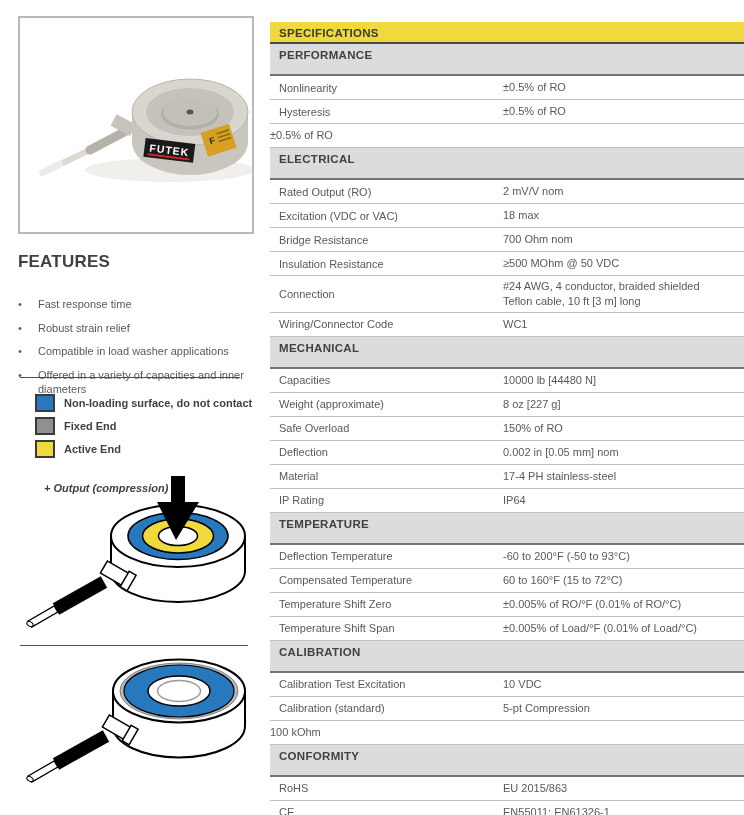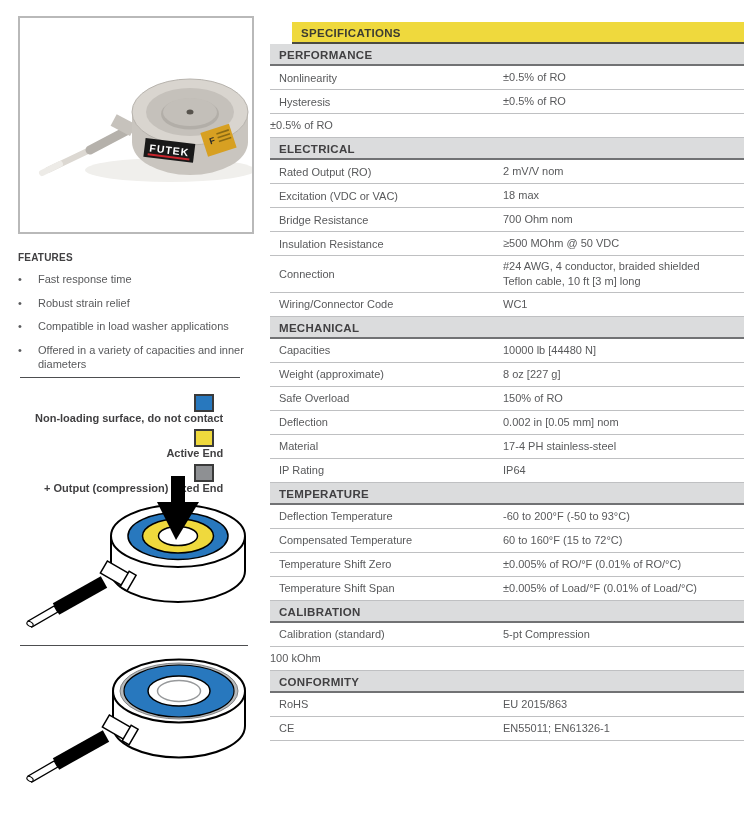--- a/index.html
+++ b/index.html
@@ -6,45 +6,45 @@
   html,body { background:#ffffff; }
   body { font-family: "Liberation Sans", sans-serif; }
   .page { position: relative; width: 744px; height: 815px; background: #fff; overflow: hidden; }
 
   
   .photo-box { position:absolute; left:18px; top:16px; width:236px; height:218px;
                border:2px solid #b9b9b9; background:#fff; }
   .photo-box svg { width:100%; height:100%; display:block; }
 
   .features { position:absolute; left:18px; top:252px; width:234px; }
-  .features-title { font-size:10px; font-weight:bold; color:#414042; letter-spacing:.2px; margin-bottom:9px; }
+  .features-title { font-size:17px; font-weight:bold; color:#414042; letter-spacing:.2px; margin-bottom:25px; }
   .feature-item { display:flex; font-size:11px; color:#58595B; line-height:1.32; margin-bottom:9px; }
   .feature-item .bullet { width:20px; flex:none; color:#58595B; }
 
   .divider { position:absolute; height:1px; background:#4d4e50; }
   #divider-1 { left:20px; top:377px; width:220px; }
   #divider-2 { left:20px; top:645px; width:228px; }
 
   .legend { position:absolute; left:35px; top:394px; }
-  .legend-item { display:flex; align-items:flex-end; margin-bottom:5px;flex-direction:column; }
+  .legend-item { display:flex; align-items:center; margin-bottom:5px; }
   .legend-swatch { width:20px; height:18px; border:2px solid #3a3a3a; margin-right:9px; flex:none; }
   .legend-label { font-size:11px; font-weight:bold; color:#414042; }
 
-  .output-label { position:absolute; left:44px; top:482px; font-size:11px; font-weight:bold; color:#414042; }
+  .output-label { position:absolute; left:44px; top:482px; font-size:11px; font-weight:bold; color:#414042;font-style:italic; }
 
   .diagram { position:absolute; }
   #diagram-1 { left:16px; top:476px; width:232px; height:164px; }
   #diagram-2 { left:14px; top:654px; width:238px; height:152px; }
 
   
   .spec-table { position:absolute; left:270px; top:22px; width:474px; }
   .spec-title { background:var(--accent); border-bottom:2px solid #4b4b40; height:22px;
                 line-height:20px; padding:1px 9px 0; font-size:11.5px; font-weight:bold;
-                color:#3c3c32; letter-spacing:.3px;margin-left:22px; }
-  .sec-band  { background:var(--band); border-bottom:2px solid #717274; height:22px;
+                color:#3c3c32; letter-spacing:.3px; }
+  .sec-band  { background:var(--band); border-bottom:2px solid #717274; height:32px;
                line-height:20px; padding:1px 9px 0; font-size:11.5px; font-weight:bold;
                color:#414042; letter-spacing:.3px; }
   .spec-row { display:flex; align-items:center; min-height:24px; border-bottom:1px solid #bfc0c2;
               padding:3px 0; font-size:11px; color:#58595B; background:#fff; }
   .spec-label { flex:none; width:233px; padding-left:9px; }
   .spec-value { flex:1; white-space:pre-line; line-height:1.35; padding-right:6px; }
 </style>
 </head>
 <body>
 
@@ -106,26 +106,26 @@
   </div>
 
   <div class="divider" id="divider-1"></div>
 
   <div class="legend" id="legend-list">
       <div class="legend-item">
         <span class="legend-swatch" style="background: rgb(40, 120, 190);"></span>
         <span class="legend-label">Non-loading surface, do not contact</span>
       </div>
       <div class="legend-item">
+        <span class="legend-swatch" style="background: rgb(142, 144, 147);"></span>
+        <span class="legend-label">Fixed End</span>
+      </div>
+      <div class="legend-item">
         <span class="legend-swatch" style="background: rgb(239, 217, 61);"></span>
         <span class="legend-label">Active End</span>
-      </div>
-      <div class="legend-item">
-        <span class="legend-swatch" style="background: rgb(142, 144, 147);"></span>
-        <span class="legend-label">Fixed End</span>
       </div>
     </div>
 
   <div class="output-label">+ Output (compression)</div>
 
   <svg class="diagram" id="diagram-1" viewBox="0 0 232 164">
     <g>
       <path d="M 95 60 L 95 95 A 67 31 0 0 0 229 95 L 229 60" fill="#ffffff" stroke="#000" stroke-width="2"></path>
       <ellipse cx="162" cy="60" rx="67" ry="31" fill="#ffffff" stroke="#000" stroke-width="2"></ellipse>
       <ellipse cx="162" cy="60" rx="50" ry="23.5" fill="var(--blue)" stroke="#000" stroke-width="1.5"></ellipse>
@@ -247,20 +247,24 @@
         <div class="spec-row">
           <div class="spec-label">Temperature Shift Zero</div>
           <div class="spec-value">±0.005% of RO/°F (0.01% of RO/°C)</div>
         </div>
         <div class="spec-row">
           <div class="spec-label">Temperature Shift Span</div>
           <div class="spec-value">±0.005% of Load/°F (0.01% of Load/°C)</div>
         </div>
         <div class="sec-band">CALIBRATION</div>
         <div class="spec-row">
+          <div class="spec-label">Calibration Test Excitation</div>
+          <div class="spec-value">10 VDC</div>
+        </div>
+        <div class="spec-row">
           <div class="spec-label">Calibration (standard)</div>
           <div class="spec-value">5-pt Compression</div>
         </div>
         <div class="spec-row">
           <div class="spec-value">100 kOhm</div>
         </div>
         <div class="sec-band">CONFORMITY</div>
         <div class="spec-row">
           <div class="spec-label">RoHS</div>
           <div class="spec-value">EU 2015/863</div>

